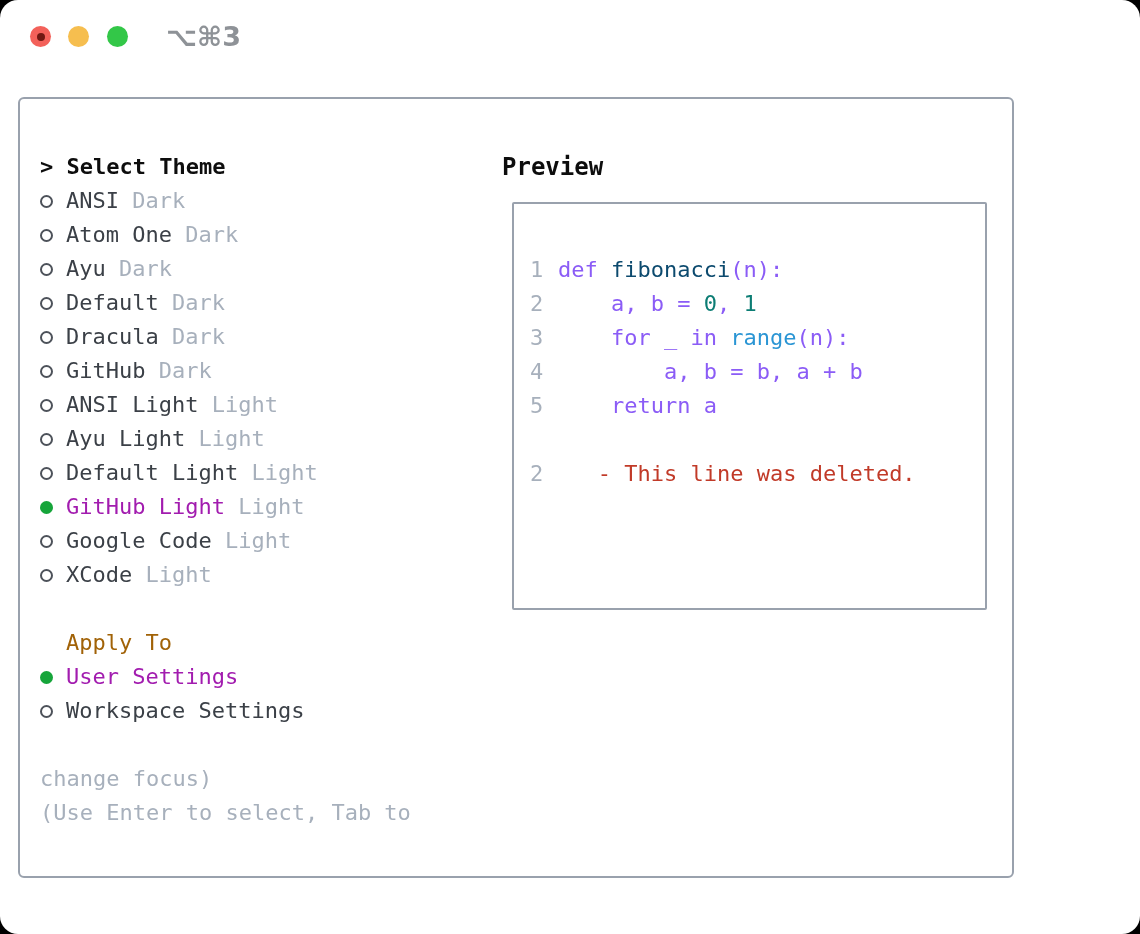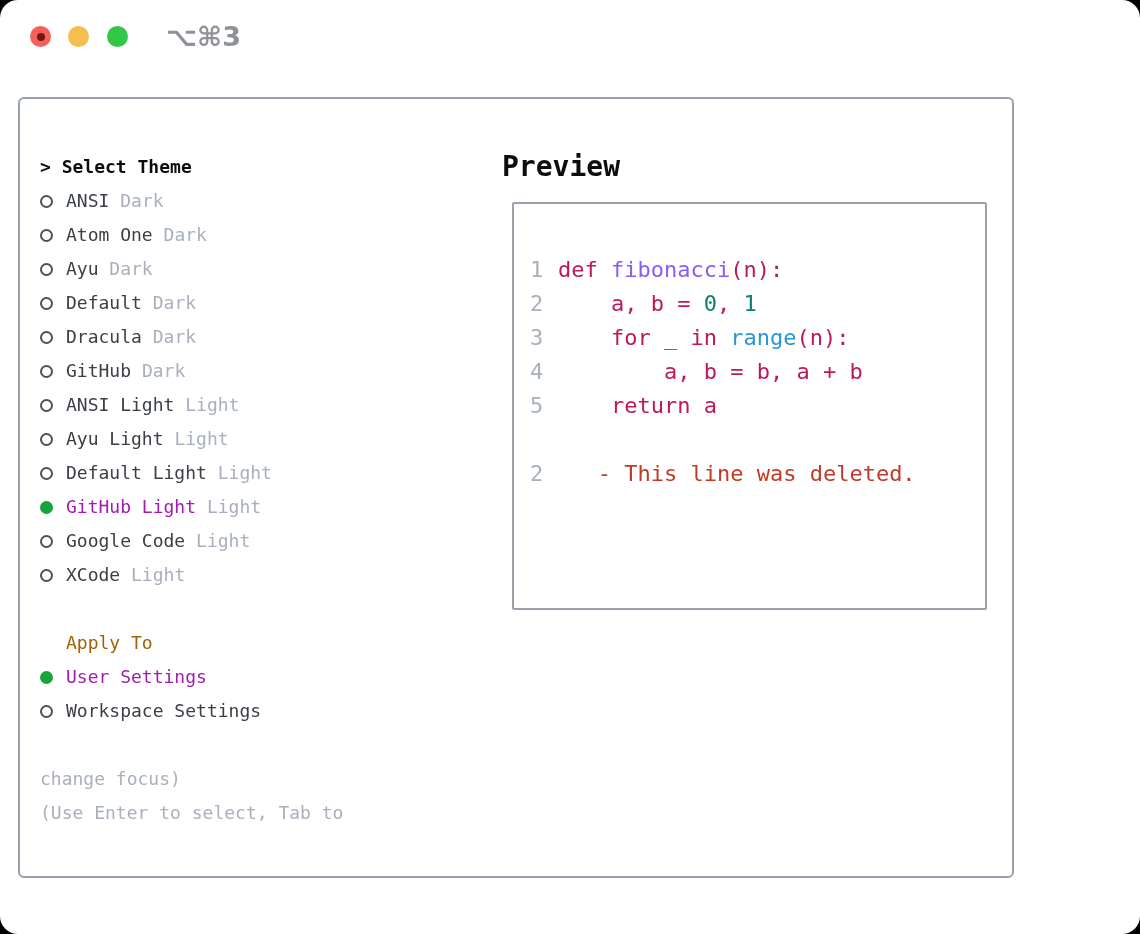--- a/index.html
+++ b/index.html
@@ -28,47 +28,47 @@
   }
 
   
   .content-box {
     position: absolute; left: 18px; top: 97px; width: 996px; height: 781px;
     border: 2px solid #99a1ad; border-radius: 6px; background: #fff;
   }
 
   
   .left-col { position: absolute; left: 20px; top: 51px; width: 450px; }
-  .row { height: 34px; line-height: 34px; font-size: 18px; white-space: pre; display: flex; align-items: center; }
+  .row { height: 34px; line-height: 34px; font-size: 22px; white-space: pre; display: flex; align-items: center; }
   .row .marker {
     width: 13px; height: 13px; border-radius: 50%; margin-right: 13px; flex: 0 0 13px;
   }
   .marker.hollow { border: 2px solid #4d525a; background: transparent; }
   .marker.filled { border: none; background: #16a53a; }
   .list-header { font-weight: bold; color: #0d0d0d; }
   .item-name { color: #3b4047; }
   .item-name.selected { color: #a21caf; }
   .item-variant { color: #a7b0bc; }
   .apply-header { color: #a16207; padding-left: 26px; }
   .hint { color: #a7b0bc; }
 
   
   .preview-header {
     position: absolute; left: 482px; top: 51px; height: 34px; line-height: 34px;
-    font-size: 28px; font-weight: bold; color: #0d0d0d; white-space: pre;
+    font-size: 24px; font-weight: bold; color: #0d0d0d; white-space: pre;
   }
   .preview-box {
     position: absolute; left: 492px; top: 103px; width: 475px; height: 408px;
     border: 2px solid #99a1ad; border-radius: 2px; background: #fff;
     padding: 49px 0 0 16px; overflow: hidden;
   }
   .cl { height: 34px; line-height: 34px; font-size: 22px; white-space: pre; }
   .cl .ln { display: inline-block; width: 28px; color: #a7b0bc; }
-  .code-default { color: #be185d; }
-  .fn-red   { color: #8b5cf6; }
+  .code-default { color: #8b5cf6; }
+  .fn-red   { color: #0c4a6e; }
   .num-teal { color: #0c7d74; }
   .builtin-blue { color: #2a95d4; }
   .diff-context { color: #8f979f; }
   .diff-deleted { color: #c13a28; }
   .diff-added   { color: #00b40c; }
 </style>
 </head>
 <body>
 
 <div class="window">

